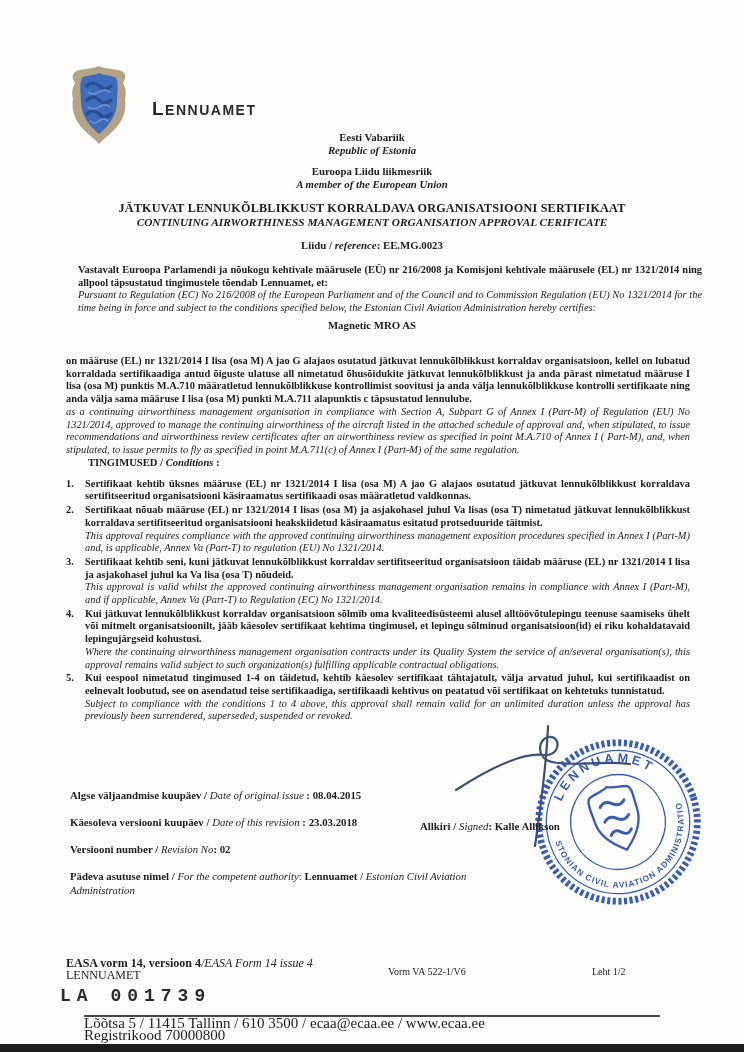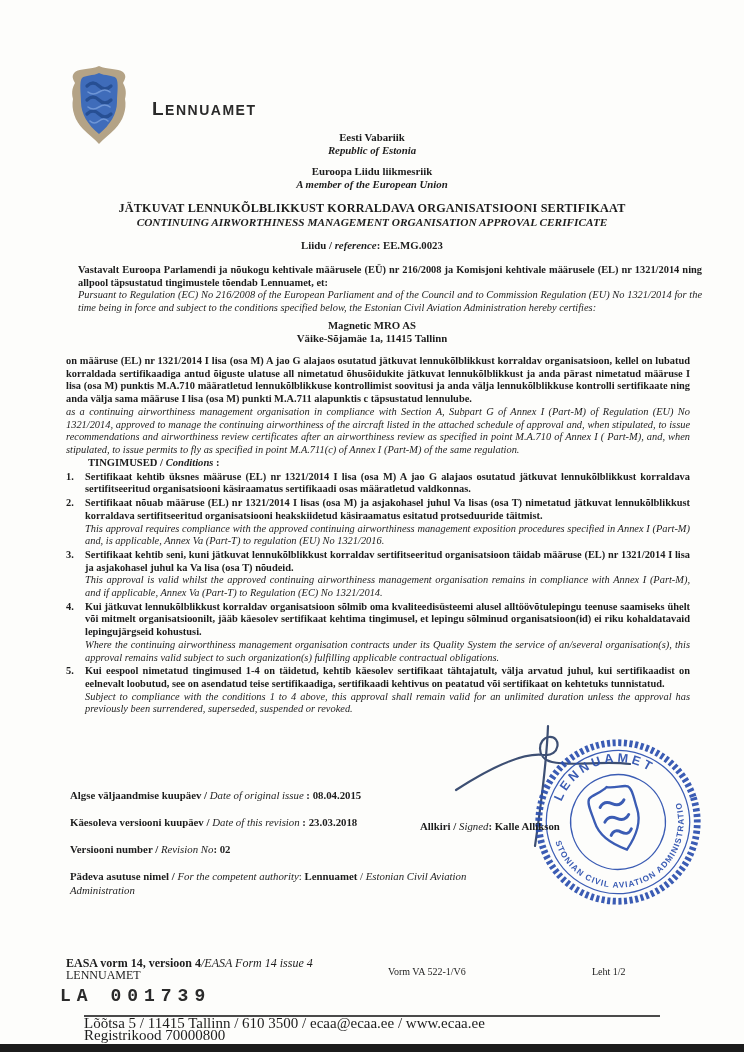--- a/index.html
+++ b/index.html
@@ -19,21 +19,21 @@
   
   .title-block{left:40px;top:201px;width:664px;text-align:center;}
   .title-et{font-size:12.2px;font-weight:bold;letter-spacing:.2px;}
   .title-en{font-size:11.3px;font-weight:bold;font-style:italic;}
   .ref-line{left:0;top:239px;width:744px;text-align:center;font-size:10.8px;}
   
   .intro{left:66px;top:264px;width:624px;margin-left:12px;}
   .org-block{left:0;top:319px;width:744px;text-align:center;font-size:10.8px;line-height:13px;font-weight:bold;}
   .approval{left:66px;top:355px;width:624px;}
   .conditions{left:66px;top:457px;width:624px;}
-  .cond-head{padding-left:22px;font-size:10.6px;margin-bottom:1px;}
+  .cond-head{padding-left:22px;font-size:10.6px;margin-bottom:8px;}
   .cond-list{margin:0;padding:0;list-style:none;}
   .cond-item{position:relative;padding-left:19px;margin-bottom:1px;}
   .cond-num{position:absolute;left:0;top:0;font-weight:bold;}
   
   .fields{left:70px;top:789px;width:460px;font-size:10.8px;}
   .field-row{margin-bottom:13.5px;line-height:13.5px;}
   .sig-row{left:420px;top:820px;font-size:10.8px;white-space:nowrap;}
   .sig-svg{left:450px;top:718px;}
   .stamp{left:531px;top:735px;opacity:.92;}
   
@@ -84,41 +84,40 @@
     <span class="b">Liidu / </span><span class="bi">reference</span><span class="b">: EE.MG.0023</span>
   </div>
 
   <div class="abs intro body-text just">
     <div class="b">Vastavalt  Euroopa Parlamendi ja nõukogu kehtivale määrusele (EÜ) nr 216/2008 ja Komisjoni kehtivale määrusele (EL) nr 1321/2014 ning allpool täpsustatud tingimustele tõendab Lennuamet, et:</div>
     <div class="i">Pursuant to Regulation (EC) No 216/2008 of the European Parliament and of the Council and to Commission Regulation (EU) No 1321/2014 for the time being in force and subject to the conditions specified below, the Estonian Civil Aviation Administration hereby certifies:</div>
   </div>
 
   <div class="abs org-block">
     <div>Magnetic MRO AS</div>
-    <div>Väike-Sõjamäe 1a, 11415 Tallinn</div>
   </div>
 
   <div class="abs approval body-text just">
     <div class="b">on määruse  (EL) nr 1321/2014  I lisa (osa M) A jao G alajaos osutatud jätkuvat lennukõlblikkust korraldav organisatsioon, kellel on lubatud korraldada sertifikaadiga antud õiguste ulatuse all  nimetatud õhusõidukite jätkuvat lennukõlblikkust ja anda pärast nimetatud määruse I lisa (osa M) punktis M.A.710 määratletud lennukõlblikkuse kontrollimist soovitusi ja anda välja lennukõlblikkuse kontrolli sertifikaate ning anda välja sama määruse I lisa (osa M) punkti M.A.711 alapunktis c täpsustatud lennulube.</div>
     <div class="i">as a continuing airworthiness management organisation in compliance with Section A, Subpart G of Annex I (Part-M) of Regulation (EU) No 1321/2014, approved to manage the continuing airworthiness of the aircraft listed in the attached schedule of approval and, when stipulated, to issue recommendations and airworthiness review certificates after an airworthiness review as specified in point M.A.710 of Annex I ( Part-M), and, when stipulated, to issue permits to fly as specified in point M.A.711(c) of Annex I (Part-M) of the same regulation.</div>
   </div>
 
   <div class="abs conditions body-text">
     <div class="cond-head">
       <span class="b">TINGIMUSED</span><span class="b"> / </span><span class="bi">Conditions</span><span class="b"> :</span>
     </div>
     <ol class="cond-list">
       <li class="cond-item just">
         <span class="cond-num">1.</span>
         <div class="b">Sertifikaat kehtib üksnes määruse (EL) nr 1321/2014 I lisa (osa M) A jao G alajaos osutatud jätkuvat lennukõlblikkust korraldava sertifitseeritud organisatsiooni käsiraamatus sertifikaadi osas määratletud valdkonnas.</div>
       </li>
       <li class="cond-item just">
         <span class="cond-num">2.</span>
         <div class="b">Sertifikaat nõuab määruse (EL) nr 1321/2014 I lisas (osa M) ja asjakohasel juhul Va lisas (osa T) nimetatud jätkuvat lennukõlblikkust korraldava sertifitseeritud organisatsiooni heakskiidetud käsiraamatus esitatud protseduuride täitmist.</div>
-        <div class="i">This approval requires compliance with the approved continuing airworthiness management exposition procedures specified in Annex I (Part-M) and, is applicable, Annex Va (Part-T) to regulation (EU) No 1321/2016.</div>
+        <div class="i">This approval requires compliance with the approved continuing airworthiness management exposition procedures specified in Annex I (Part-M) and, is applicable, Annex Va (Part-T) to regulation (EU) No 1321/2014.</div>
       </li>
       <li class="cond-item just">
         <span class="cond-num">3.</span>
         <div class="b">Sertifikaat kehtib seni, kuni jätkuvat lennukõlblikkust korraldav sertifitseeritud organisatsioon täidab määruse (EL) nr 1321/2014 I lisa ja asjakohasel juhul ka Va lisa (osa T) nõudeid.</div>
         <div class="i">This approval is valid whilst the approved continuing airworthiness management organisation remains in compliance with Annex I (Part-M), and if applicable, Annex Va (Part-T) to Regulation (EC) No 1321/2014.</div>
       </li>
       <li class="cond-item just">
         <span class="cond-num">4.</span>
         <div class="b">Kui jätkuvat lennukõlblikkust korraldav organisatsioon sõlmib oma kvaliteedisüsteemi alusel alltöövõtulepingu teenuse saamiseks ühelt või mitmelt organisatsioonilt, jääb käesolev sertifikaat kehtima tingimusel, et lepingu sõlminud organisatsioon(id) ei riku kohaldatavaid lepingujärgseid kohustusi.</div>
         <div class="i">Where the continuing airworthiness management organisation contracts under its Quality System the service of an/several organisation(s), this approval remains valid subject to such organization(s) fulfilling applicable contractual obligations.</div>

